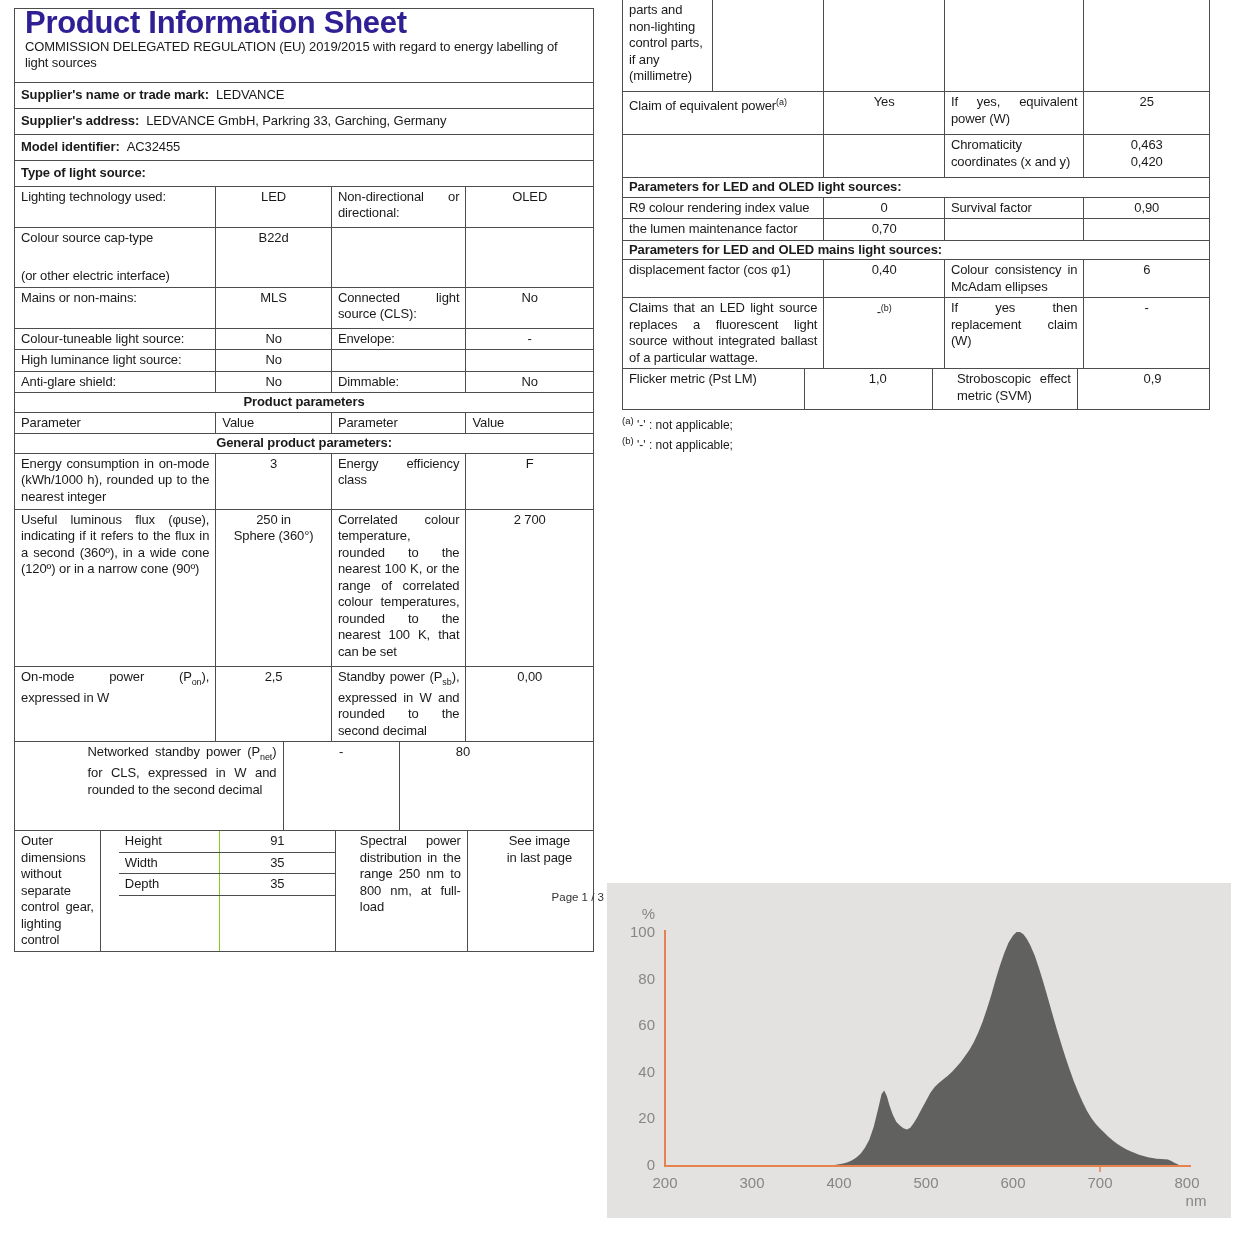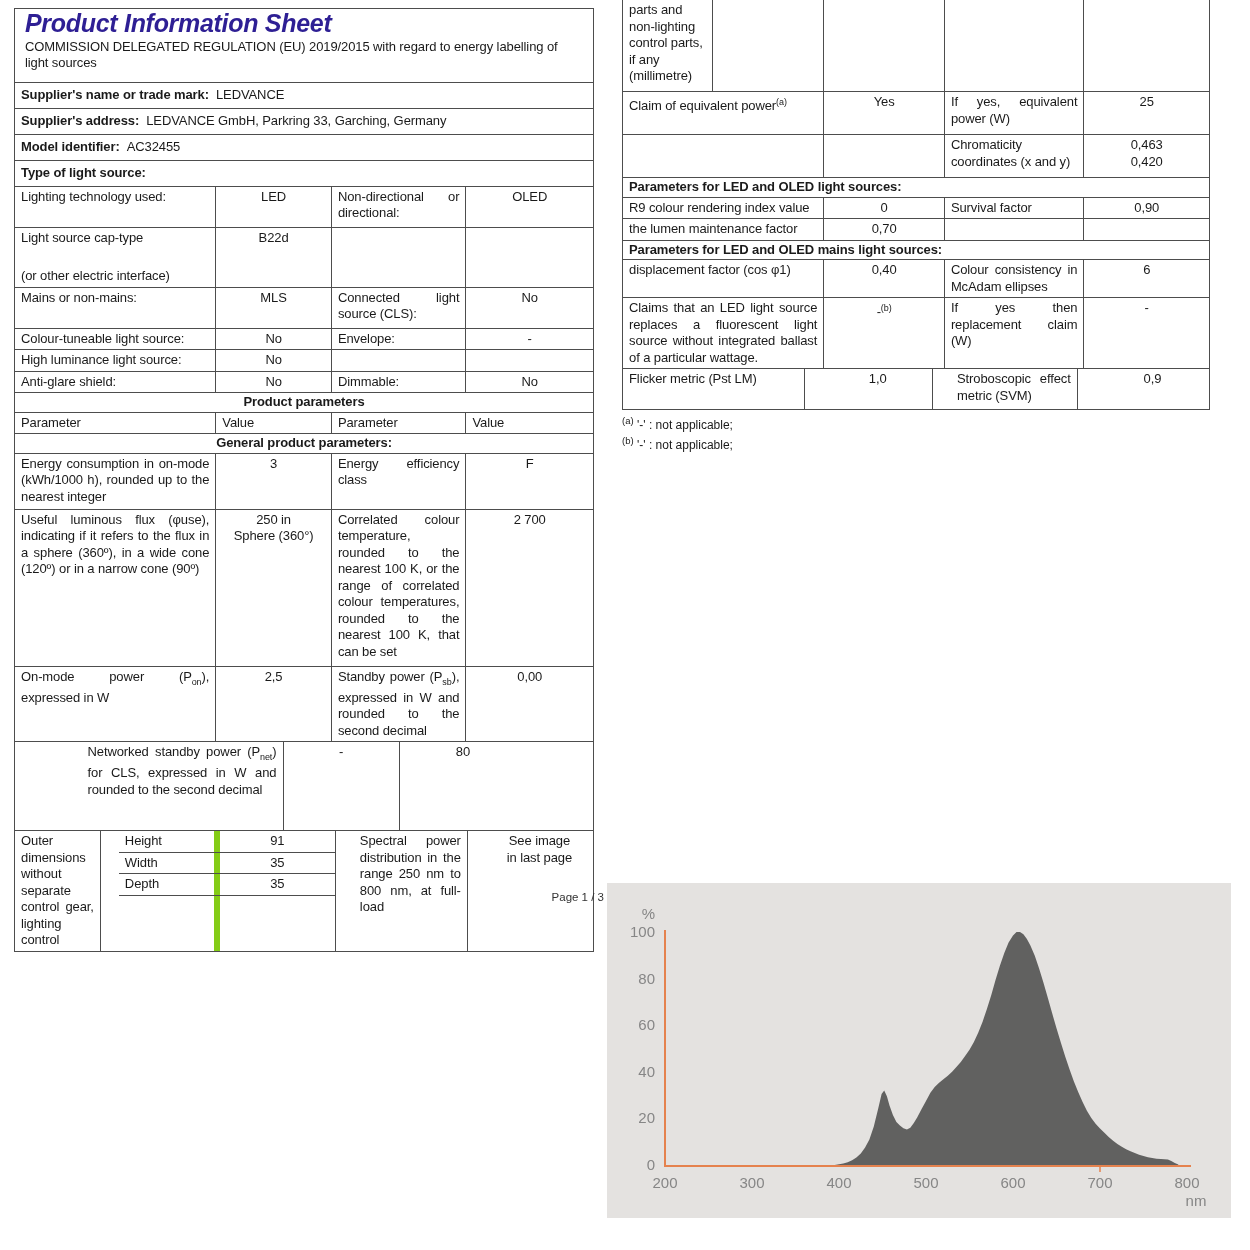--- a/index.html
+++ b/index.html
@@ -15,30 +15,30 @@
   .val{text-align:center;}
   .just{text-align:justify;}
   .sec{font-weight:bold;text-align:center;padding:1px 4px;}
   .sec.left{text-align:left;padding-left:6px;}
   sub{font-size:9px;}
   sup{font-size:9px;}
 
   
   .page1{position:absolute;left:14px;top:8px;width:580px;border:1px solid #4d4d4d;}
   .title-block{padding:6px 10px 10px 10px;border-bottom:1px solid #4d4d4d;}
-  .title-block h1{margin:0;font-size:25px;font-weight:bold;color:#2e1f94;letter-spacing:-0.3px;font-style:italic;}
+  .title-block h1{margin:0;font-size:31px;font-weight:bold;color:#2e1f94;letter-spacing:-0.3px;}
   .title-block p{margin:7px 0 0 0;font-size:13px;line-height:16.5px;}
   .info-row{border-bottom:1px solid #4d4d4d;padding:4px 6px;min-height:17px;}
   .info-row b{font-weight:bold;}
   .info-row .iv{margin-left:7px;}
   .c1{width:202px}.c2{width:116px}.c3{width:135px}.c4{width:127px}
   .ca{width:101px}.subgrid{width:217px;display:flex;flex-direction:column;}
   .subrow{display:flex;border-bottom:1px solid #4d4d4d;flex:0 0 auto;}
   .subrow.fill{flex:1 1 auto;border-bottom:none;}
-  .sublabel{box-sizing:border-box;width:101px;border-right:6px solid #84cc16;padding:2px 6px;}
+  .sublabel{box-sizing:border-box;width:101px;border-right:1px solid #84cc16;padding:2px 6px;}
   .subval{box-sizing:border-box;width:116px;border-right:1px solid #4d4d4d;padding:2px 6px;text-align:center;}
   .gap-top{margin-top:22px;}
   .page-footer{position:absolute;left:24px;top:891px;width:580px;text-align:right;font-size:11.5px;color:#333;}
 
   
   .page2{position:absolute;left:622px;top:0;width:588px;border-left:1px solid #4d4d4d;border-right:1px solid #4d4d4d;border-bottom:1px solid #4d4d4d;}
   .rc1{width:202px}.rc2{width:121px}.rc3{width:140px}.rc4{width:125px}
   .r0a{width:90px}.r0b{width:112px}
   .footnotes{position:absolute;left:622px;top:402px;width:560px;font-size:12px;color:#1a1a1a;margin-top:10px;}
   .footnotes .fn{margin:3px 0;}
@@ -75,21 +75,21 @@
     </div>
 
     <div class="row" style="min-height:40px">
       <div class="cell c1">Lighting technology used:</div>
       <div class="cell c2 val">LED</div>
       <div class="cell c3 just">Non-directional or directional:</div>
       <div class="cell c4 val last">OLED</div>
     </div>
     <div class="row" style="min-height:41px">
       <div class="cell c1">
-        <div>Light source cap-type</div>
+        <div>Colour source cap-type</div>
         <div class="gap-top">(or other electric interface)</div>
       </div>
       <div class="cell c2 val">B22d</div>
       <div class="cell c3"></div>
       <div class="cell c4 last"></div>
     </div>
     <div class="row" style="min-height:40px">
       <div class="cell c1">Mains or non-mains:</div>
       <div class="cell c2 val">MLS</div>
       <div class="cell c3 just">Connected light source (CLS):</div>
@@ -127,21 +127,21 @@
       <div class="sec" style="width:100%">General product parameters:</div>
     </div>
 
     <div class="row" style="min-height:55px">
       <div class="cell c1 just">Energy consumption in on-mode (kWh/1000 h), rounded up to the nearest integer</div>
       <div class="cell c2 val">3</div>
       <div class="cell c3 just">Energy efficiency class</div>
       <div class="cell c4 val last">F</div>
     </div>
     <div class="row" style="min-height:156px">
-      <div class="cell c1 just">Useful luminous flux (φuse), indicating if it refers to the flux in a sphere (360º), in a wide cone (120º) or in a narrow cone (90º)</div>
+      <div class="cell c1 just">Useful luminous flux (φuse), indicating if it refers to the flux in a second (360º), in a wide cone (120º) or in a narrow cone (90º)</div>
       <div class="cell c2 val">
         <div>250 in</div>
         <div>Sphere (360°)</div>
       </div>
       <div class="cell c3 just">Correlated colour temperature, rounded to the nearest 100 K, or the range of correlated colour temperatures, rounded to the nearest 100 K, that can be set</div>
       <div class="cell c4 val last">2 700</div>
     </div>
     <div class="row" style="min-height:73px">
       <div class="cell c1 just"><span>On-mode power (P</span><sub>on</sub><span>), expressed in W</span></div>
       <div class="cell c2 val">2,5</div>

